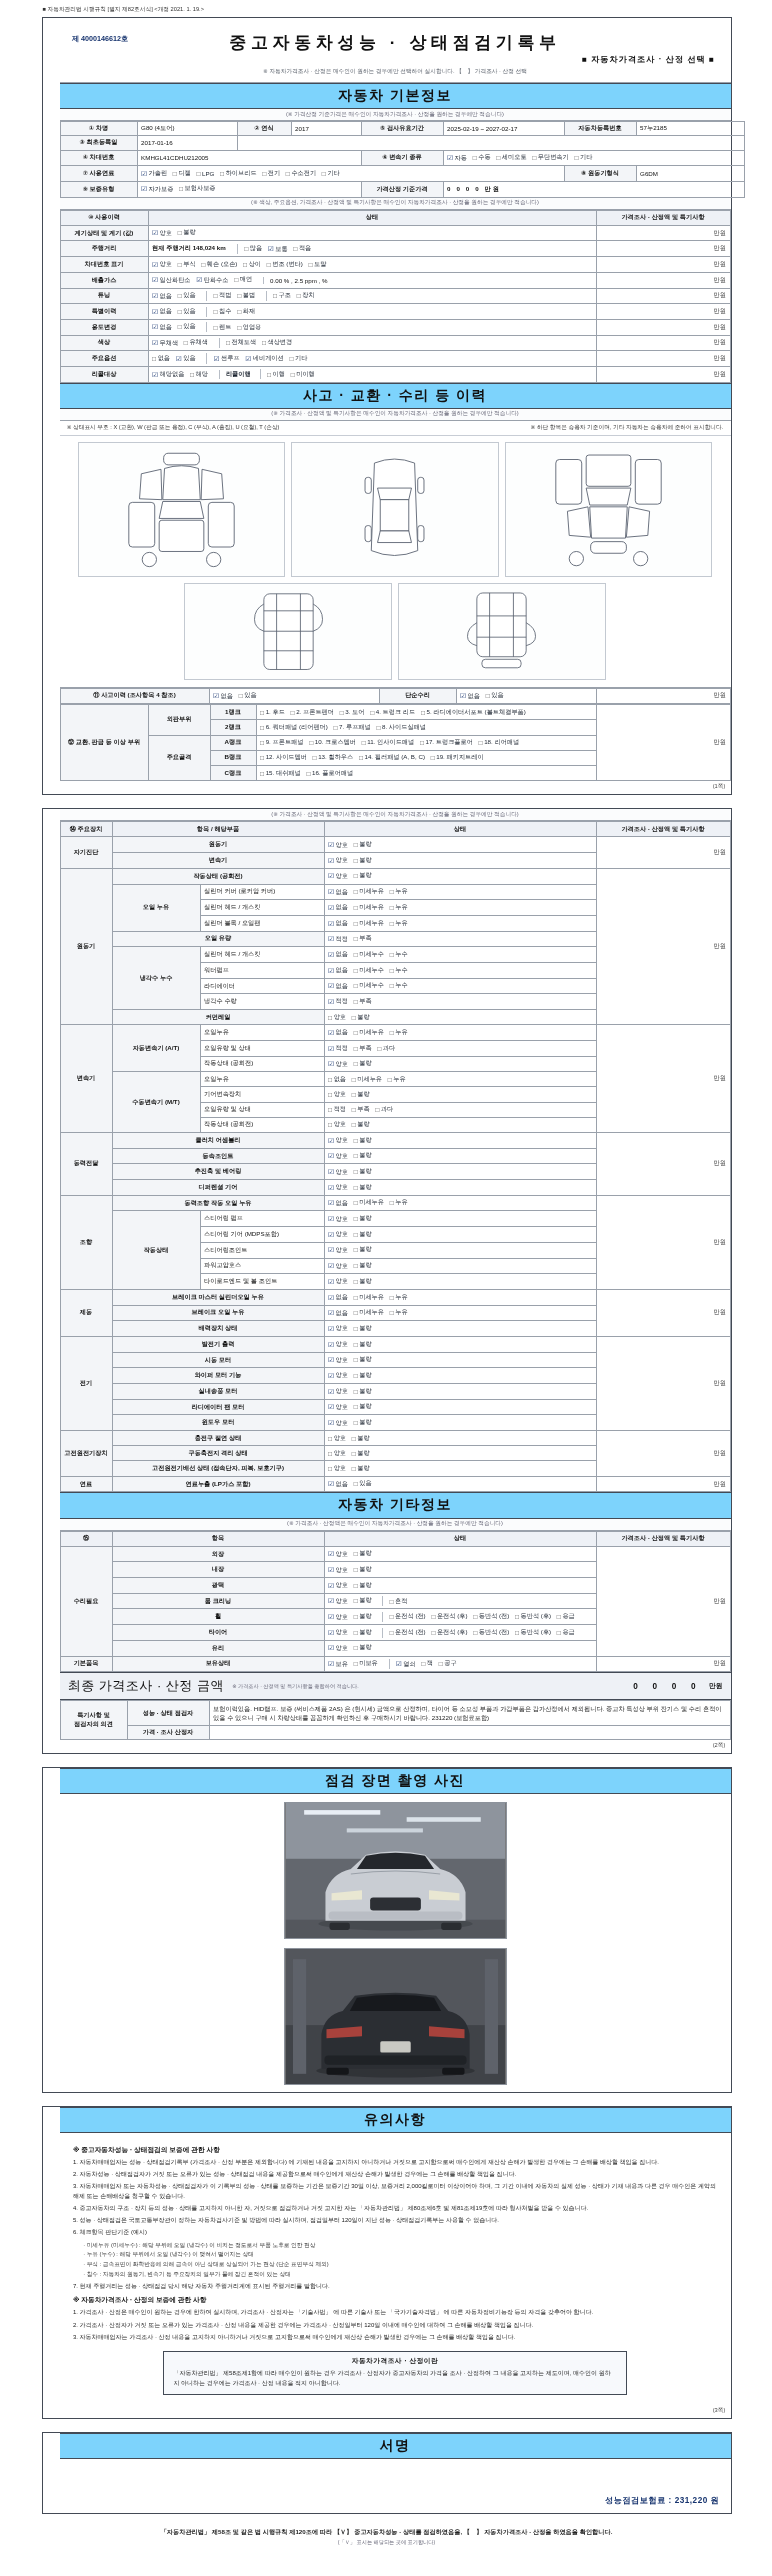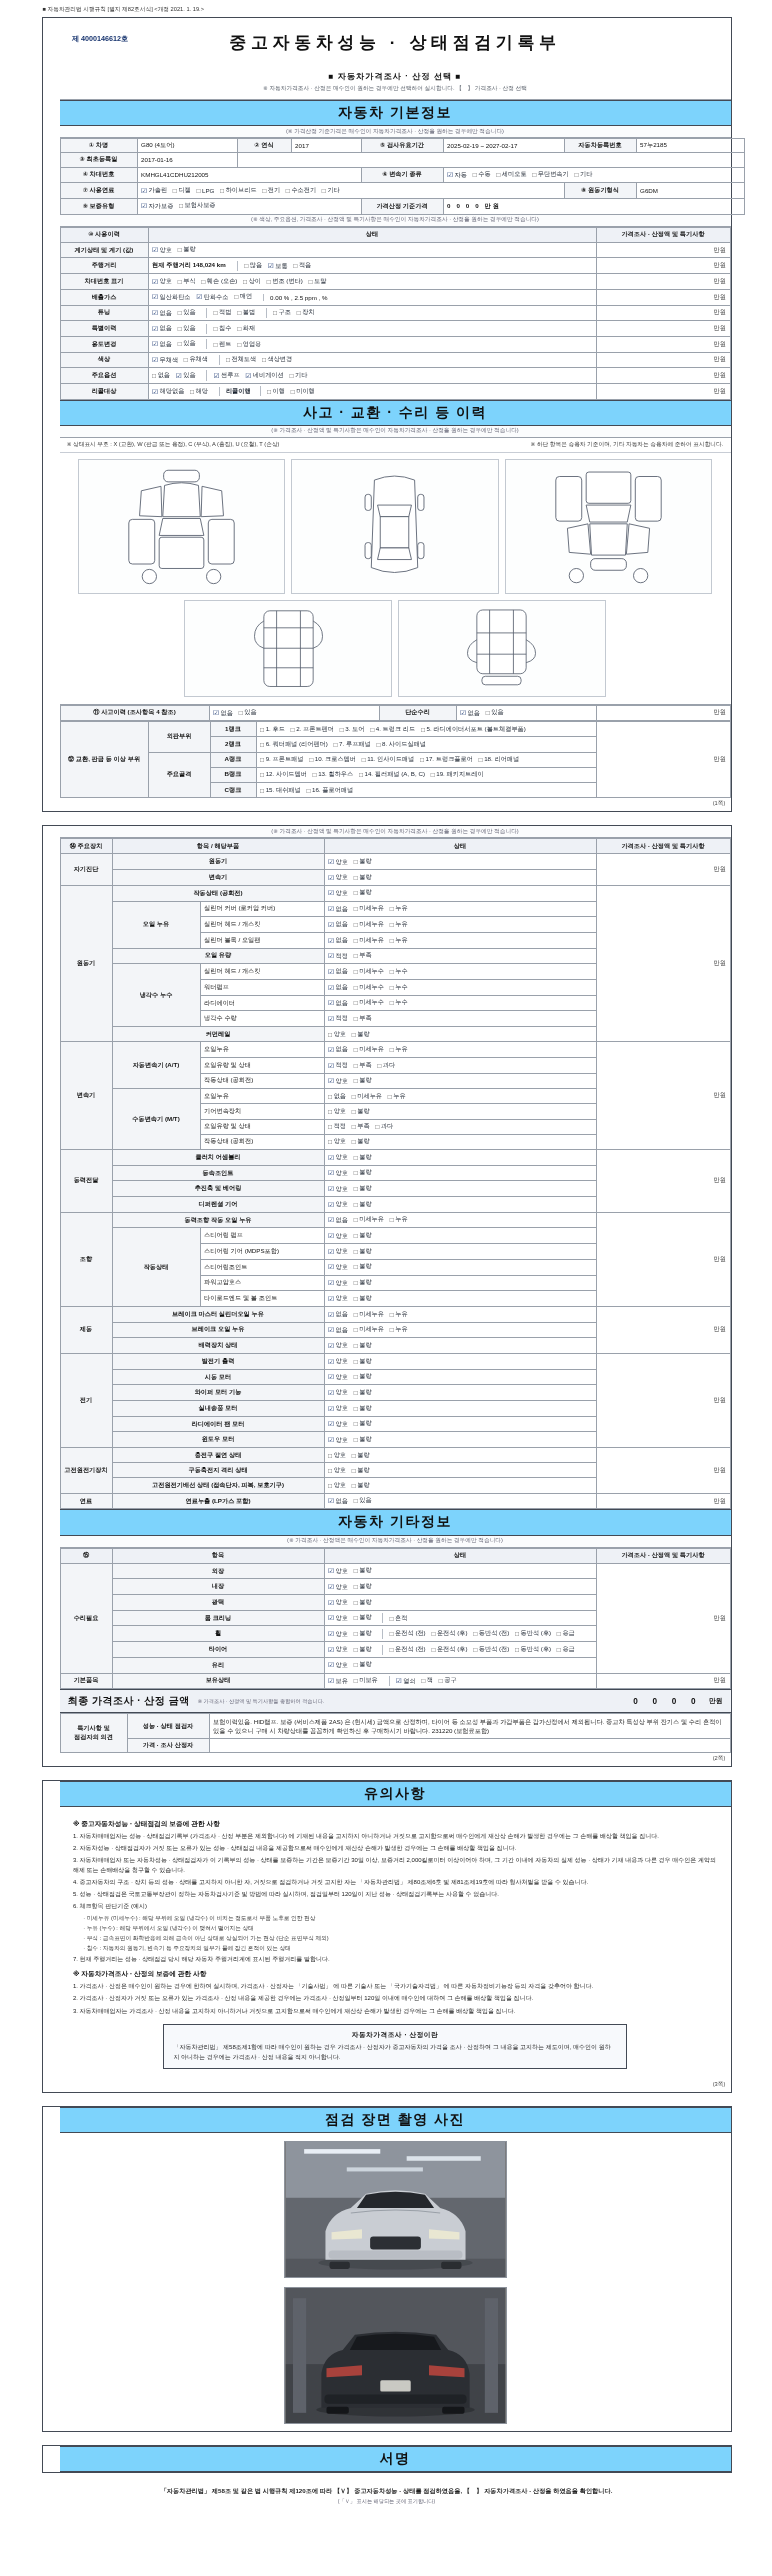--- a/index.html
+++ b/index.html
@@ -3,21 +3,21 @@
 <meta charset="utf-8">
 <style>
   *{box-sizing:border-box;margin:0;padding:0;}
   body{width:773px;height:2576px;overflow:hidden;background:#ffffff;color:#111;
        font-family:"Liberation Sans","DejaVu Sans",sans-serif;}
   .sheet{width:690px;margin:0 auto;padding-top:6.2px;}
   .form-ref{font-size:5.7px;color:#333;margin:0 0 3.1px 1px;}
   .box{border:1px solid #434a55;margin-bottom:13.4px;background:#fff;padding-left:17px;}
   .titlewrap{position:relative;padding:12.4px 15.5px 6.2px;text-align:center;border-bottom:0.5px solid #9aa1ab;}
   .title{font-size:17px;font-weight:bold;letter-spacing:4.6px;}
-  .subtitle{font-size:8.2px;font-weight:bold;margin-top:17px;letter-spacing:1px;}
+  .subtitle{font-size:8.2px;font-weight:bold;margin-top:0;letter-spacing:1px;text-align:right;}
   .subtitle-note{font-size:5.7px;color:#5a616b;margin-top:3.1px;}
   .doc-no{position:absolute;left:12.4px;top:15.5px;font-size:7.2px;font-weight:bold;color:#16336e;}
   .secbar{background:#7dd3fc;border-top:0.5px solid #434a55;border-bottom:0.5px solid #434a55;
           text-align:center;font-weight:bold;font-size:14px;letter-spacing:1.5px;padding:3.1px 0;}
   .secnote{text-align:center;font-size:5.7px;color:#667;padding:1.5px 0;border-bottom:0.5px solid #9aa1ab;background:#fbfcfd;}
   table.grid{width:100%;border-collapse:collapse;table-layout:fixed;}
   table.grid th,table.grid td{border:0.5px solid #9aa1ab;font-size:6.2px;padding:2.1px 3.6px;vertical-align:middle;word-break:keep-all;}
   table.grid th{background:#eef1f6;font-weight:bold;padding:2.6px 3.6px;}
   td.lab{background:#f3f5f8;font-weight:bold;text-align:center;}
   td.vlab{background:#f3f5f8;font-weight:bold;text-align:center;font-size:6.2px;}
@@ -34,21 +34,21 @@
   .ptext.bold{font-weight:bold;}
   .p2{font-size:6.2px;font-weight:bold;margin-right:4.1px;color:#1c2430;}
   .legend{display:flex;justify-content:space-between;font-size:5.7px;color:#333;padding:3.1px 7.2px;border-bottom:0.5px solid #c8cdd5;background:#fff;}
   .diagrams{display:flex;flex-wrap:wrap;justify-content:center;gap:6.2px;padding:6.2px;border-bottom:0.5px solid #9aa1ab;background:#fff;}
   .diag{border:0.5px solid #c3c9d1;background:#fdfefe;display:flex;align-items:center;justify-content:center;}
   .diag.d1{width:31.5%;height:135px;}
   .diag.d2{width:31.5%;height:97px;}
   .diag svg{width:92%;height:94%;}
   .pagemark{text-align:right;font-size:5.7px;color:#444;padding:2.1px 5.2px 2.6px;}
   .finalbar{display:flex;align-items:center;background:#eef1f6;border-top:0.5px solid #434a55;border-bottom:0.5px solid #434a55;padding:4.1px 8.2px;}
-  .fp-label{font-weight:bold;font-size:10px;letter-spacing:0.5px;}
+  .fp-label{font-weight:normal;font-size:13px;letter-spacing:0.5px;}
   .fp-note{font-size:5.2px;color:#667;margin-left:8.2px;flex:1;}
   .fp-value{font-weight:bold;font-size:8.2px;letter-spacing:6.2px;margin-right:7.2px;}
   .fp-unit{font-weight:bold;font-size:6.7px;}
   .opinion-text{font-size:6px;line-height:1.55;color:#222;min-height:28px;}
   .notice-body{padding:7.2px 13.4px 5.2px;}
   .n-head{font-weight:bold;font-size:6.7px;margin:5.2px 0 3.1px;}
   .n-item{font-size:6px;line-height:1.6;margin:2.6px 0;color:#222;}
   .n-sub{font-size:5.7px;line-height:1.55;margin:1px 0 1px 10.3px;color:#333;}
   .n-box{width:72%;margin:8.2px auto 5.2px;border:0.8px solid #434a55;background:#f7f9fc;padding:5.2px 9.3px;}
   .n-box-title{text-align:center;font-weight:bold;font-size:6.7px;margin-bottom:3.6px;letter-spacing:0.5px;}
@@ -1246,47 +1246,20 @@
           <td class="lab">가격 · 조사 산정자</td>
           <td class="opinion-text"></td>
         </tr>
       </tbody>
     </table>
 
     <div class="pagemark">(2쪽)</div>
   </section>
 
   <section class="box">
-    <div class="secbar">유의사항</div>
-    <div class="notice-body" id="notice-body">
-        <div class="n-head">※ 중고자동차성능 · 상태점검의 보증에 관한 사항</div>
-        <div class="n-item">1. 자동차매매업자는 성능 · 상태점검기록부 (가격조사 · 산정 부분은 제외합니다) 에 기재된 내용을 고지하지 아니하거나 거짓으로 고지함으로써 매수인에게 재산상 손해가 발생한 경우에는 그 손해를 배상할 책임을 집니다.</div>
-        <div class="n-item">2. 자동차성능 · 상태점검자가 거짓 또는 오류가 있는 성능 · 상태점검 내용을 제공함으로써 매수인에게 재산상 손해가 발생한 경우에는 그 손해를 배상할 책임을 집니다.</div>
-        <div class="n-item">3. 자동차매매업자 또는 자동차성능 · 상태점검자가 이 기록부의 성능 · 상태를 보증하는 기간은 보증기간 30일 이상, 보증거리 2,000킬로미터 이상이어야 하며, 그 기간 이내에 자동차의 실제 성능 · 상태가 기재 내용과 다른 경우 매수인은 계약의 해제 또는 손해배상을 청구할 수 있습니다.</div>
-        <div class="n-item">4. 중고자동차의 구조 · 장치 등의 성능 · 상태를 고지하지 아니한 자, 거짓으로 점검하거나 거짓 고지한 자는 「자동차관리법」 제80조제6호 및 제81조제19호에 따라 형사처벌을 받을 수 있습니다.</div>
-        <div class="n-item">5. 성능 · 상태점검은 국토교통부장관이 정하는 자동차검사기준 및 방법에 따라 실시하며, 점검일부터 120일이 지난 성능 · 상태점검기록부는 사용할 수 없습니다.</div>
-        <div class="n-item">6. 체크항목 판단기준 (예시)</div>
-        <div class="n-sub">· 미세누유 (미세누수) : 해당 부위에 오일 (냉각수) 이 비치는 정도로서 부품 노후로 인한 현상</div>
-        <div class="n-sub">· 누유 (누수) : 해당 부위에서 오일 (냉각수) 이 맺혀서 떨어지는 상태</div>
-        <div class="n-sub">· 부식 : 금속표면이 화학반응에 의해 금속이 아닌 상태로 상실되어 가는 현상 (단순 표면부식 제외)</div>
-        <div class="n-sub">· 침수 : 자동차의 원동기, 변속기 등 주요장치의 일부가 물에 잠긴 흔적이 있는 상태</div>
-        <div class="n-item">7. 현재 주행거리는 성능 · 상태점검 당시 해당 자동차 주행거리계에 표시된 주행거리를 말합니다.</div>
-        <div class="n-head">※ 자동차가격조사 · 산정의 보증에 관한 사항</div>
-        <div class="n-item">1. 가격조사 · 산정은 매수인이 원하는 경우에 한하여 실시하며, 가격조사 · 산정자는 「기술사법」 에 따른 기술사 또는 「국가기술자격법」 에 따른 자동차정비기능장 등의 자격을 갖추어야 합니다.</div>
-        <div class="n-item">2. 가격조사 · 산정자가 거짓 또는 오류가 있는 가격조사 · 산정 내용을 제공한 경우에는 가격조사 · 산정일부터 120일 이내에 매수인에 대하여 그 손해를 배상할 책임을 집니다.</div>
-        <div class="n-item">3. 자동차매매업자는 가격조사 · 산정 내용을 고지하지 아니하거나 거짓으로 고지함으로써 매수인에게 재산상 손해가 발생한 경우에는 그 손해를 배상할 책임을 집니다.</div>
-        <div class="n-box">
-          <div class="n-box-title">자동차가격조사 · 산정이란</div>
-          <div class="n-box-text">「자동차관리법」 제58조제1항에 따라 매수인이 원하는 경우 가격조사 · 산정자가 중고자동차의 가격을 조사 · 산정하여 그 내용을 고지하는 제도이며, 매수인이 원하지 아니하는 경우에는 가격조사 · 산정 내용을 적지 아니합니다.</div>
-        </div>
-      </div>
-    <div class="pagemark">(3쪽)</div>
-  </section>
-
-  <section class="box">
     <div class="secbar">점검 장면 촬영 사진</div>
     <div class="photo-area">
       <div class="photo">
         <svg viewBox="0 0 432 266">
           <rect width="432" height="266" fill="#80868f"></rect>
           <rect width="432" height="110" fill="#8e949d"></rect>
           <rect x="36" y="14" width="150" height="9" fill="#e8eef5"></rect>
           <rect x="238" y="28" width="146" height="9" fill="#dce3ea"></rect>
           <rect x="120" y="50" width="150" height="8" fill="#ccd4dc"></rect>
           <rect y="110" width="432" height="156" fill="#63676e"></rect>
@@ -1317,21 +1290,54 @@
           <rect x="186" y="182" width="60" height="22" rx="3" fill="#c9c9c3"></rect>
           <rect x="76" y="210" width="280" height="18" rx="8" fill="#1f2226"></rect>
           <rect x="80" y="234" width="44" height="14" rx="4" fill="#141619"></rect>
           <rect x="308" y="234" width="44" height="14" rx="4" fill="#141619"></rect>
         </svg>
       </div>
     </div>
   </section>
 
   <section class="box">
+    <div class="secbar">유의사항</div>
+    <div class="notice-body" id="notice-body">
+        <div class="n-head">※ 중고자동차성능 · 상태점검의 보증에 관한 사항</div>
+        <div class="n-item">1. 자동차매매업자는 성능 · 상태점검기록부 (가격조사 · 산정 부분은 제외합니다) 에 기재된 내용을 고지하지 아니하거나 거짓으로 고지함으로써 매수인에게 재산상 손해가 발생한 경우에는 그 손해를 배상할 책임을 집니다.</div>
+        <div class="n-item">2. 자동차성능 · 상태점검자가 거짓 또는 오류가 있는 성능 · 상태점검 내용을 제공함으로써 매수인에게 재산상 손해가 발생한 경우에는 그 손해를 배상할 책임을 집니다.</div>
+        <div class="n-item">3. 자동차매매업자 또는 자동차성능 · 상태점검자가 이 기록부의 성능 · 상태를 보증하는 기간은 보증기간 30일 이상, 보증거리 2,000킬로미터 이상이어야 하며, 그 기간 이내에 자동차의 실제 성능 · 상태가 기재 내용과 다른 경우 매수인은 계약의 해제 또는 손해배상을 청구할 수 있습니다.</div>
+        <div class="n-item">4. 중고자동차의 구조 · 장치 등의 성능 · 상태를 고지하지 아니한 자, 거짓으로 점검하거나 거짓 고지한 자는 「자동차관리법」 제80조제6호 및 제81조제19호에 따라 형사처벌을 받을 수 있습니다.</div>
+        <div class="n-item">5. 성능 · 상태점검은 국토교통부장관이 정하는 자동차검사기준 및 방법에 따라 실시하며, 점검일부터 120일이 지난 성능 · 상태점검기록부는 사용할 수 없습니다.</div>
+        <div class="n-item">6. 체크항목 판단기준 (예시)</div>
+        <div class="n-sub">· 미세누유 (미세누수) : 해당 부위에 오일 (냉각수) 이 비치는 정도로서 부품 노후로 인한 현상</div>
+        <div class="n-sub">· 누유 (누수) : 해당 부위에서 오일 (냉각수) 이 맺혀서 떨어지는 상태</div>
+        <div class="n-sub">· 부식 : 금속표면이 화학반응에 의해 금속이 아닌 상태로 상실되어 가는 현상 (단순 표면부식 제외)</div>
+        <div class="n-sub">· 침수 : 자동차의 원동기, 변속기 등 주요장치의 일부가 물에 잠긴 흔적이 있는 상태</div>
+        <div class="n-item">7. 현재 주행거리는 성능 · 상태점검 당시 해당 자동차 주행거리계에 표시된 주행거리를 말합니다.</div>
+        <div class="n-head">※ 자동차가격조사 · 산정의 보증에 관한 사항</div>
+        <div class="n-item">1. 가격조사 · 산정은 매수인이 원하는 경우에 한하여 실시하며, 가격조사 · 산정자는 「기술사법」 에 따른 기술사 또는 「국가기술자격법」 에 따른 자동차정비기능장 등의 자격을 갖추어야 합니다.</div>
+        <div class="n-item">2. 가격조사 · 산정자가 거짓 또는 오류가 있는 가격조사 · 산정 내용을 제공한 경우에는 가격조사 · 산정일부터 120일 이내에 매수인에 대하여 그 손해를 배상할 책임을 집니다.</div>
+        <div class="n-item">3. 자동차매매업자는 가격조사 · 산정 내용을 고지하지 아니하거나 거짓으로 고지함으로써 매수인에게 재산상 손해가 발생한 경우에는 그 손해를 배상할 책임을 집니다.</div>
+        <div class="n-box">
+          <div class="n-box-title">자동차가격조사 · 산정이란</div>
+          <div class="n-box-text">「자동차관리법」 제58조제1항에 따라 매수인이 원하는 경우 가격조사 · 산정자가 중고자동차의 가격을 조사 · 산정하여 그 내용을 고지하는 제도이며, 매수인이 원하지 아니하는 경우에는 가격조사 · 산정 내용을 적지 아니합니다.</div>
+        </div>
+      </div>
+    <div class="pagemark">(3쪽)</div>
+  </section>
+
+  <section class="box">
     <div class="secbar">서명</div>
+    <div class="sign-body">
+      <div class="fee">
+        <span>성능점검보험료 :</span>
+        <span>231,220 원</span>
+      </div>
+    </div>
   </section>
 
   <div class="footer">
     <div class="f1">「자동차관리법」 제58조 및 같은 법 시행규칙 제120조에 따라 【Ｖ】 중고자동차성능 · 상태를 점검하였음을, 【　】 자동차가격조사 · 산정을 하였음을 확인합니다.</div>
     <div class="f2">(「Ｖ」 표시는 해당되는 곳에 표기합니다)</div>
   </div>
 
 </div>
 
 

